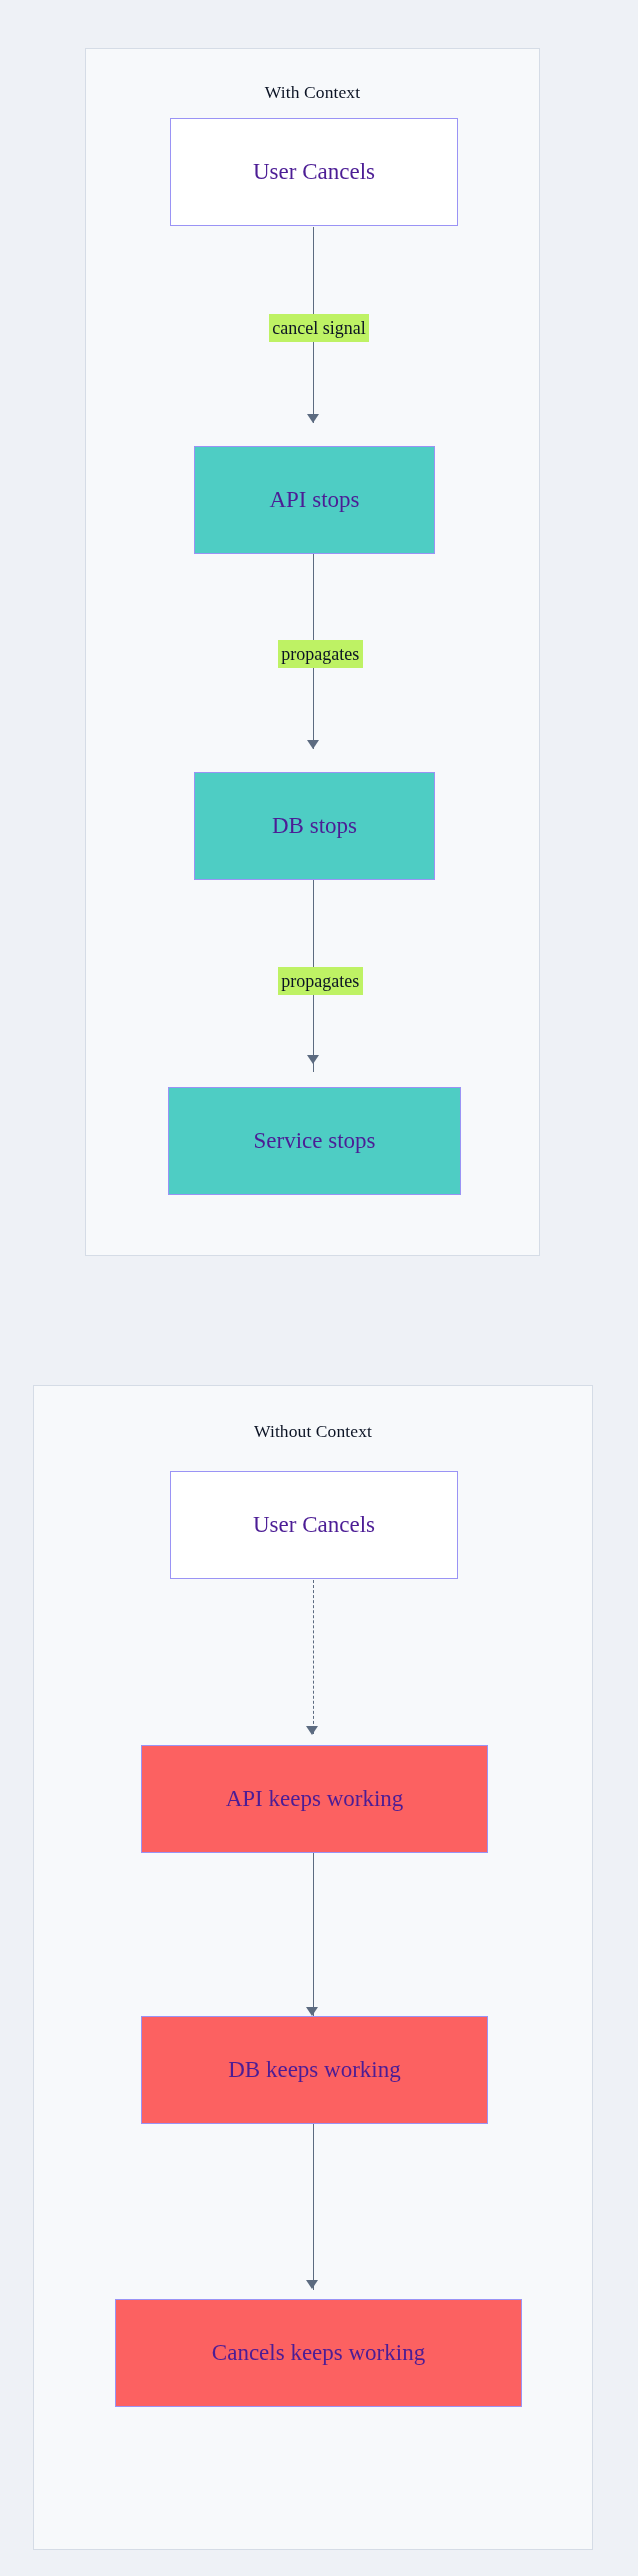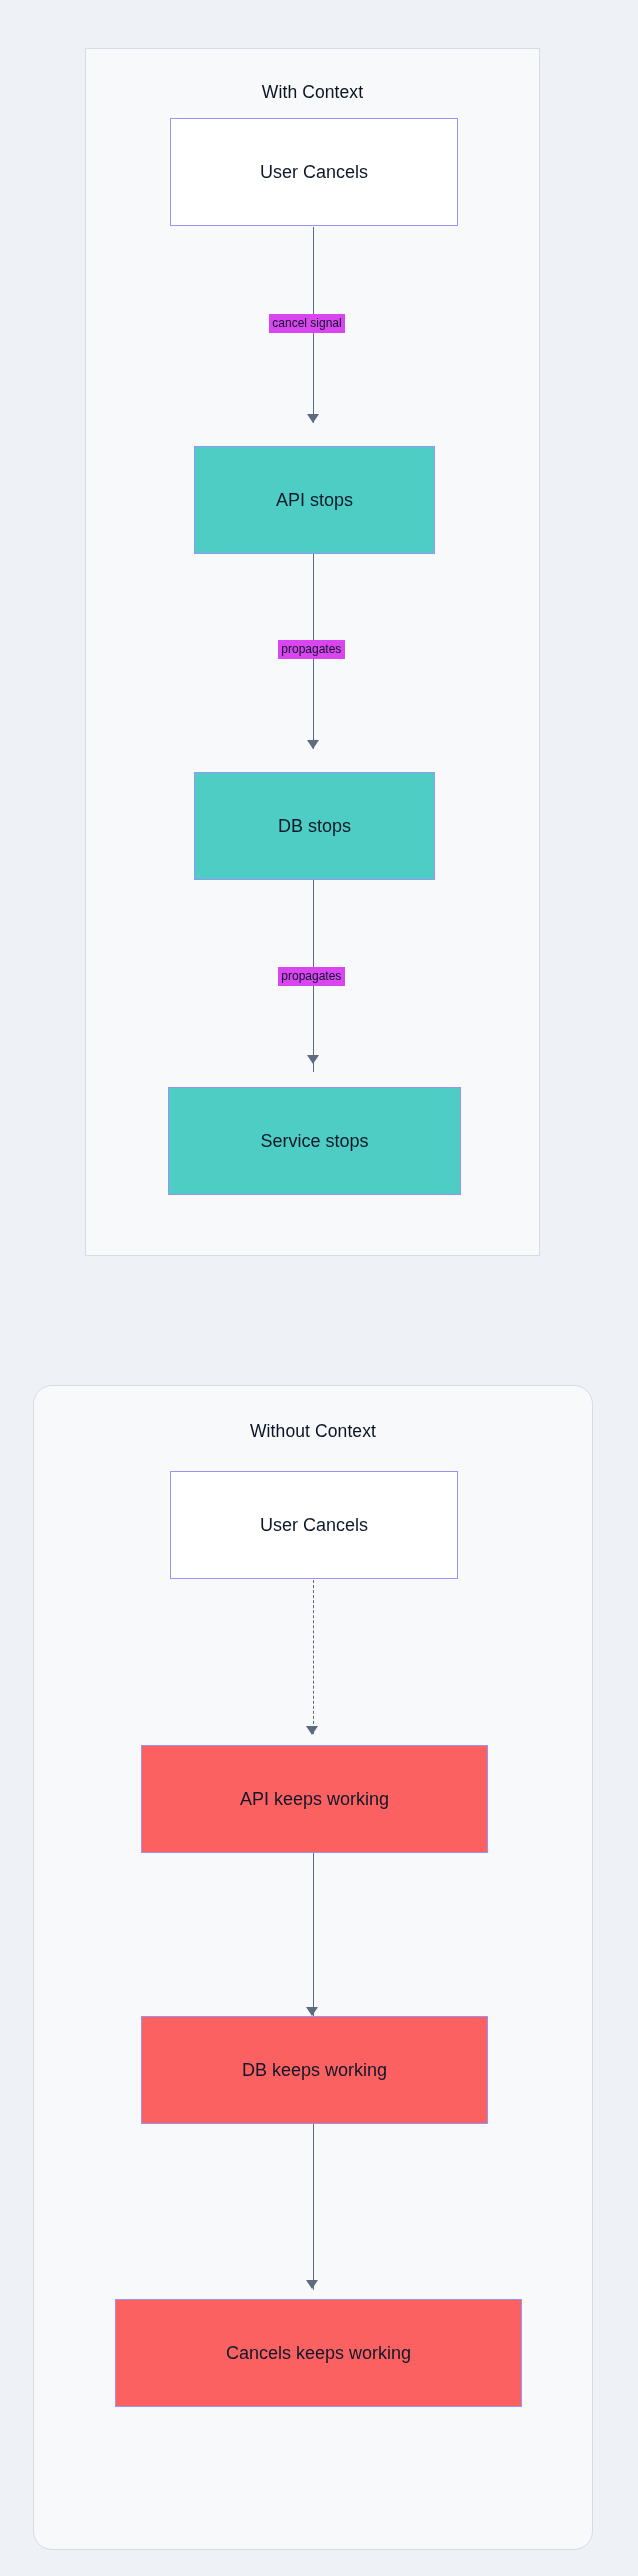--- a/index.html
+++ b/index.html
@@ -6,41 +6,40 @@
   html, body {
     margin: 0;
     padding: 0;
     background: #eef1f6;
   }
   #page {
     position: relative;
     width: 639px;
     height: 2576px;
     background: #eef1f6;
-    font-family: Liberation Sans, sans-serif;
+    font-family: Liberation Serif, serif;
     overflow: hidden;
   }
   .diagram-frame {
     position: absolute;
     background: #f7f9fb;
     border: 1.7px solid #d5dce6;
     box-sizing: border-box;
   }
   #frame-with-context {
     left: 85px;
     top: 48px;
     width: 455px;
     height: 1208px;
   }
   #frame-without-context {
     left: 33px;
     top: 1385px;
     width: 560px;
     height: 1165px;
-    border-radius: 19px;
   }
   .frame-title {
     position: absolute;
     left: 0;
     width: 100%;
     text-align: center;
     font-size: 17.5px;
     color: #0b1324;
     letter-spacing: 0.1px;
     white-space: nowrap;
@@ -48,22 +47,22 @@
   #title-with-context { top: 33px; }
   #title-without-context { top: 35px; }
 
   .node {
     position: absolute;
     box-sizing: border-box;
     border: 1.3px solid #9a93f5;
     display: flex;
     align-items: center;
     justify-content: center;
-    font-size: 18px;
-    color: #0f172a;
+    font-size: 23px;
+    color: #4c1d95;
     white-space: nowrap;
     z-index: 3;
   }
   .node.start {
     background: #ffffff;
   }
   .node.teal {
     background: #4ecdc4;
     margin-top: 23px;
   }
@@ -87,23 +86,23 @@
     position: absolute;
     width: 0;
     height: 0;
     border-left: 6.7px solid transparent;
     border-right: 6.7px solid transparent;
     border-top: 9.2px solid #5c6b80;
     z-index: 2;
   }
   .edge-label {
     position: absolute;
-    background: #d946ef;
+    background: #bef264;
     color: #0b1324;
-    font-size: 12px;
+    font-size: 18px;
     line-height: 1.45;
     padding: 0.8px 3.3px;
     white-space: nowrap;
     z-index: 2;
   }
 </style>
 </head>
 <body>
 
 <div id="page">

